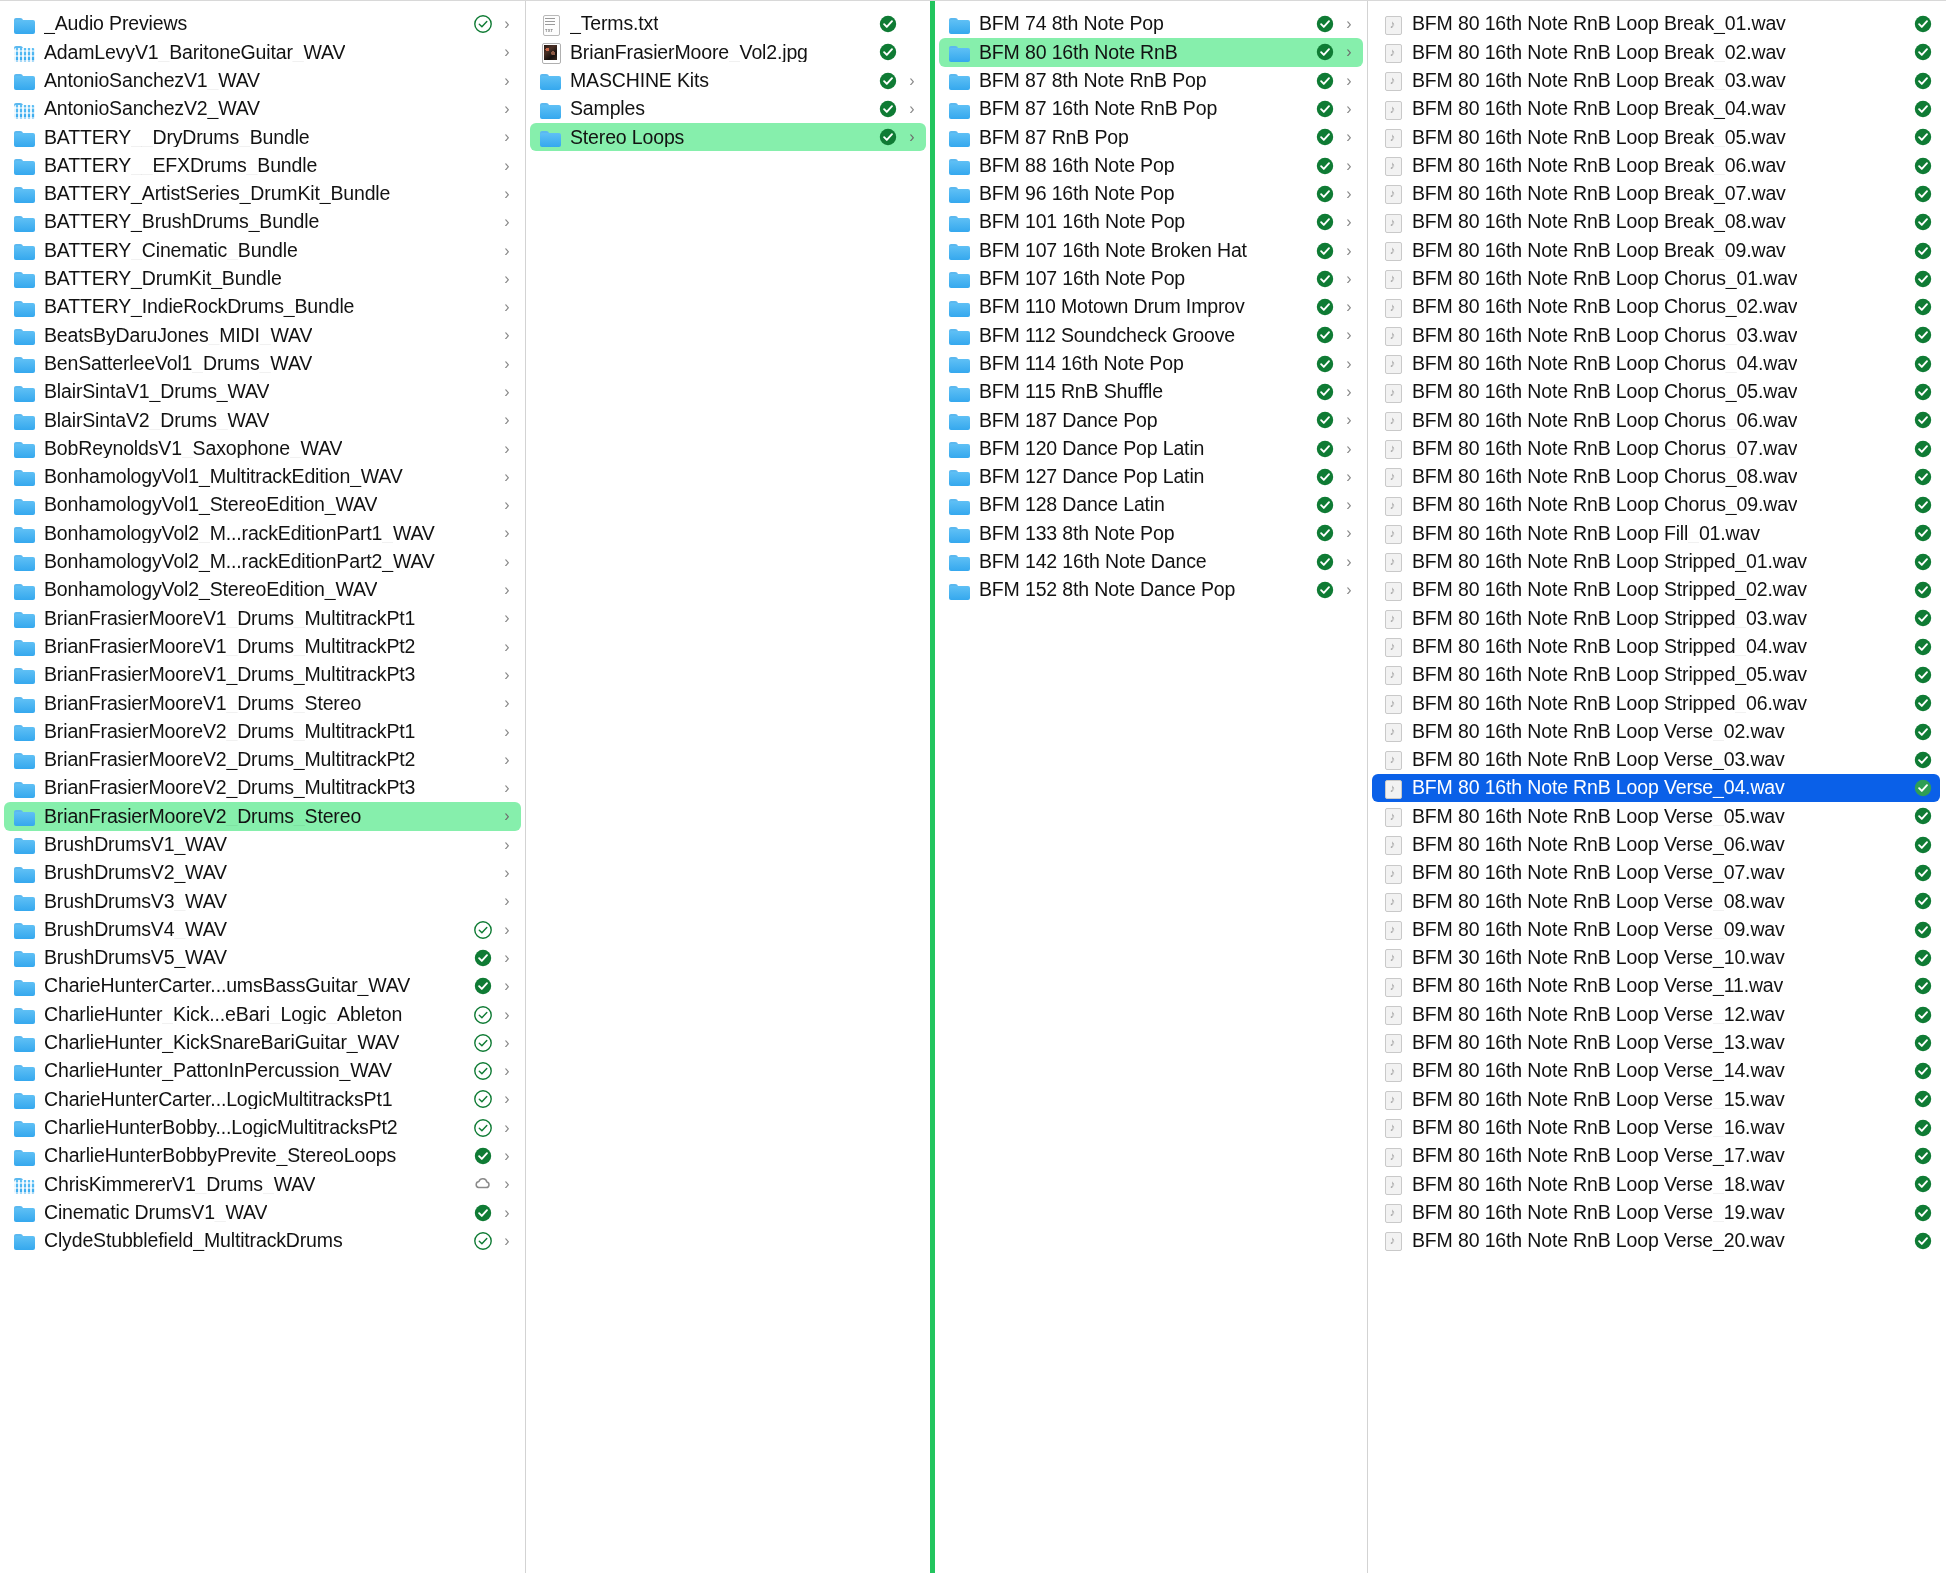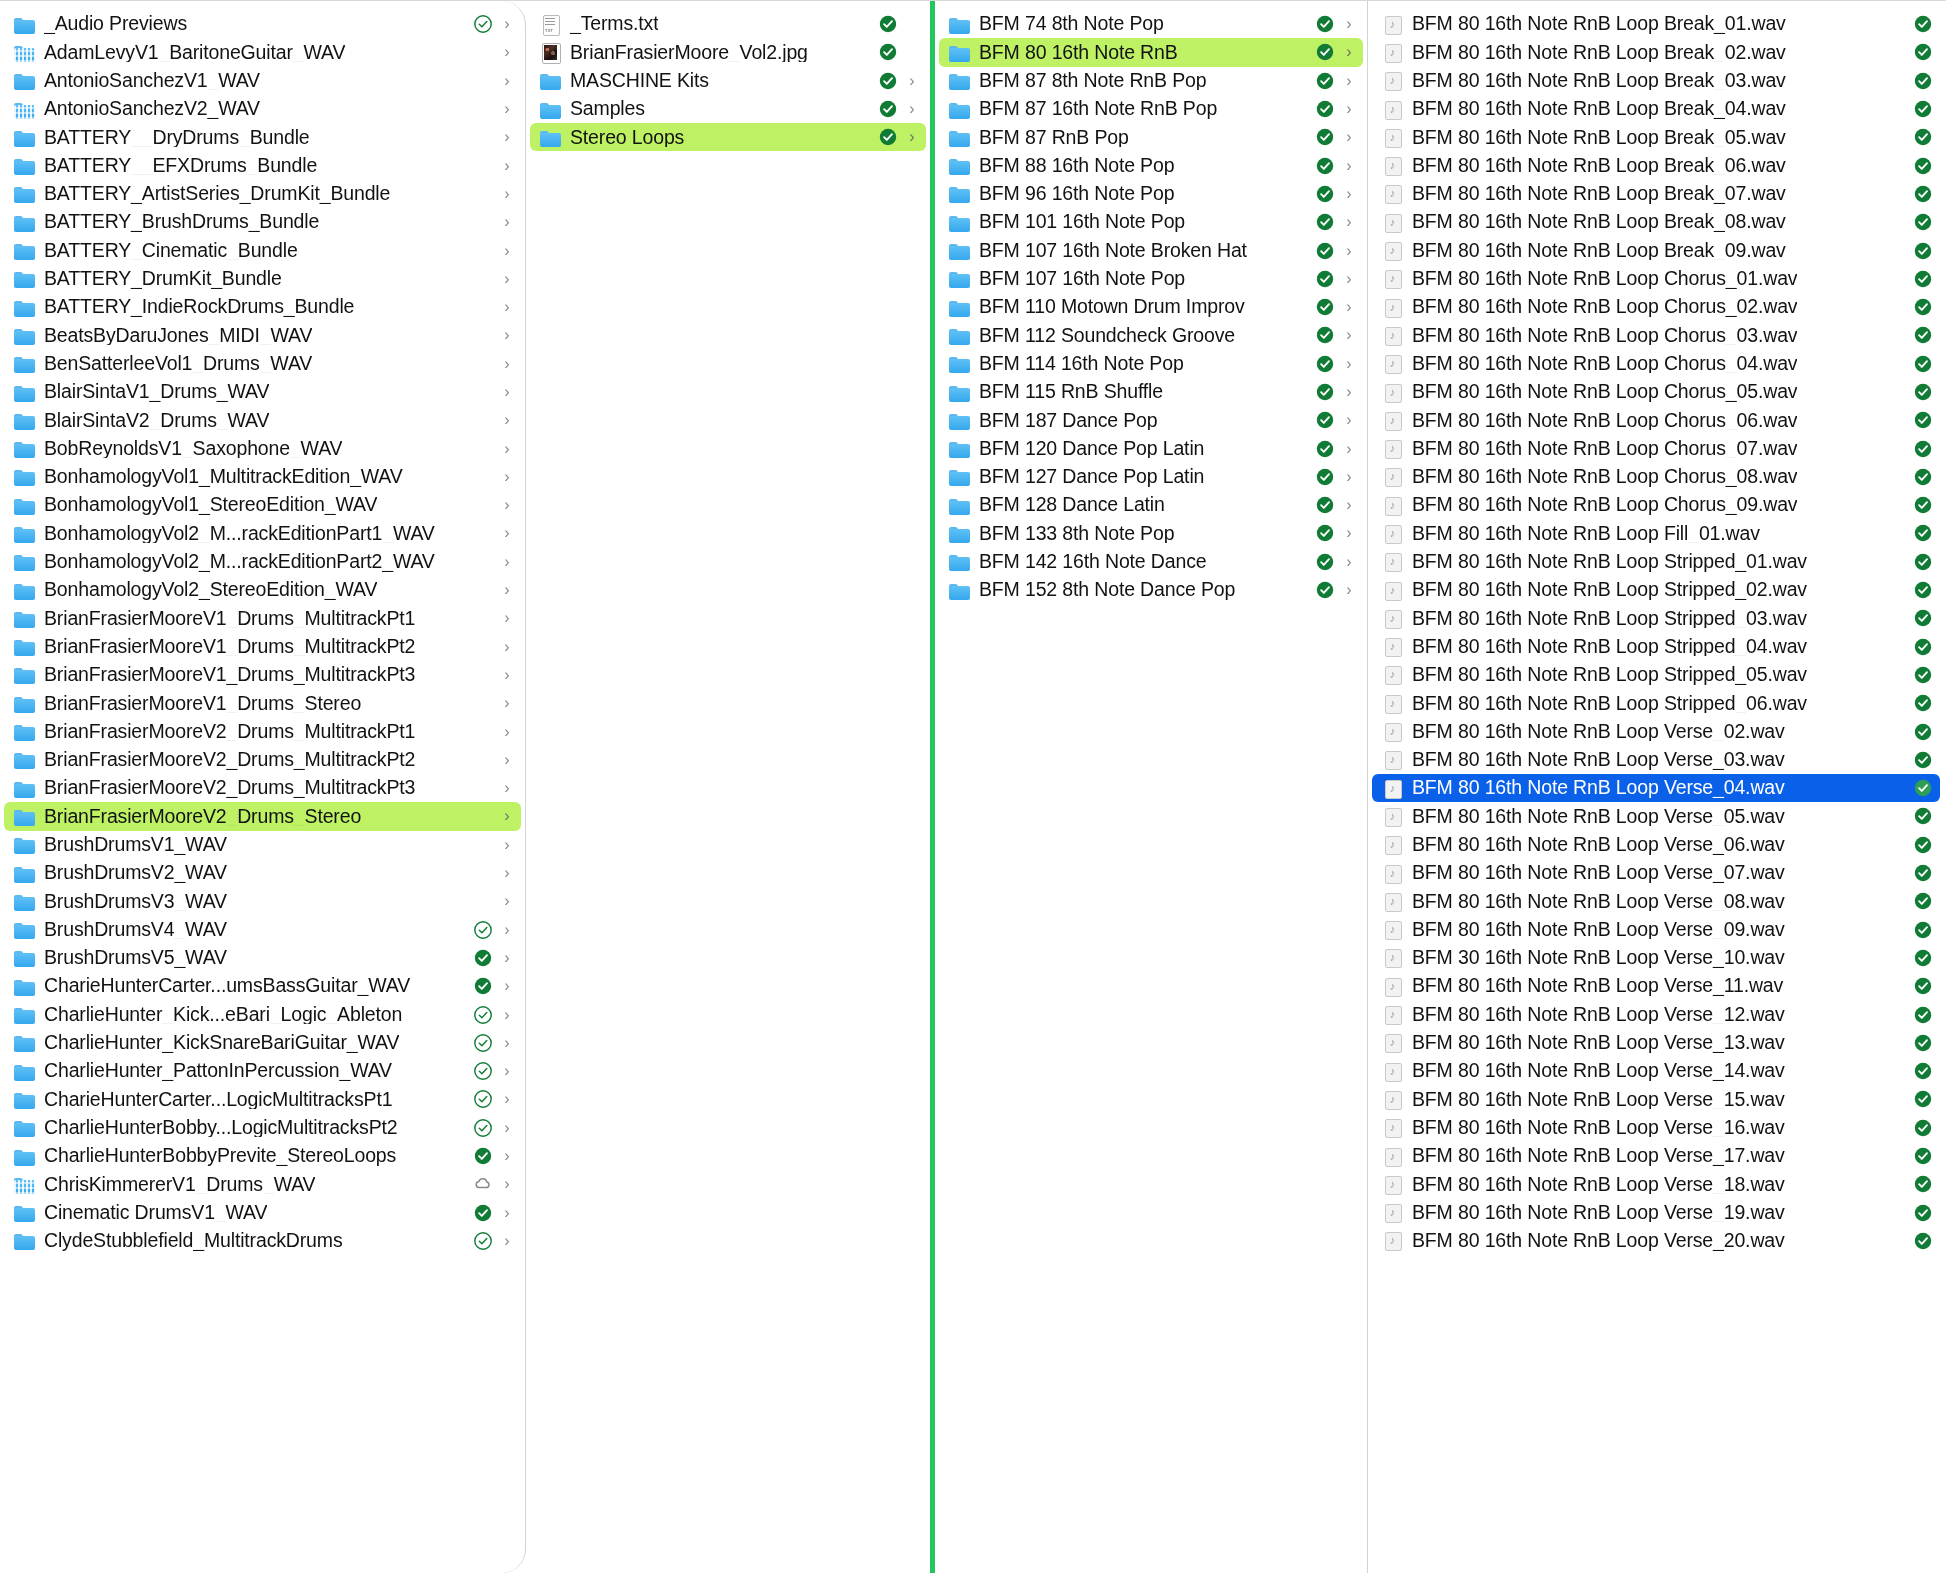--- a/index.html
+++ b/index.html
@@ -15,36 +15,36 @@
     background: #ffffff;
     border-top: 1px solid #d8d8d8;
   }
   .column {
     height: 100%;
     overflow: hidden;
     position: relative;
     background: #ffffff;
     padding-top: 9px;
   }
-  .col-1 { width: 526px; border-right: 1px solid #d3d3d3; border-radius: 24px; }
+  .col-1 { width: 526px; border-right: 1px solid #d3d3d3; }
   .col-2 { width: 409px; border-right: 5px solid #22c55e; }
   .col-3 { width: 433px; border-right: 1px solid #d3d3d3; }
   .col-4 { width: 576px; }
 
   .row {
     display: flex;
     align-items: center;
     height: 28.3px;
     padding: 0 6px 0 10px;
     border-radius: 6px;
     margin: 0 4px;
     position: relative;
     white-space: nowrap;
   }
-  .row.sel-gray { background: #bef264; }
+  .row.sel-gray { background: #86efac; }
   .row.sel-blue { background: #0a60e8; }
   .row.sel-blue .label { color: #ffffff; text-align: right; }
 
   .icon {
     width: 21px; height: 21px;
     flex: 0 0 21px;
     margin-right: 9px;
     position: relative;
   }
 

